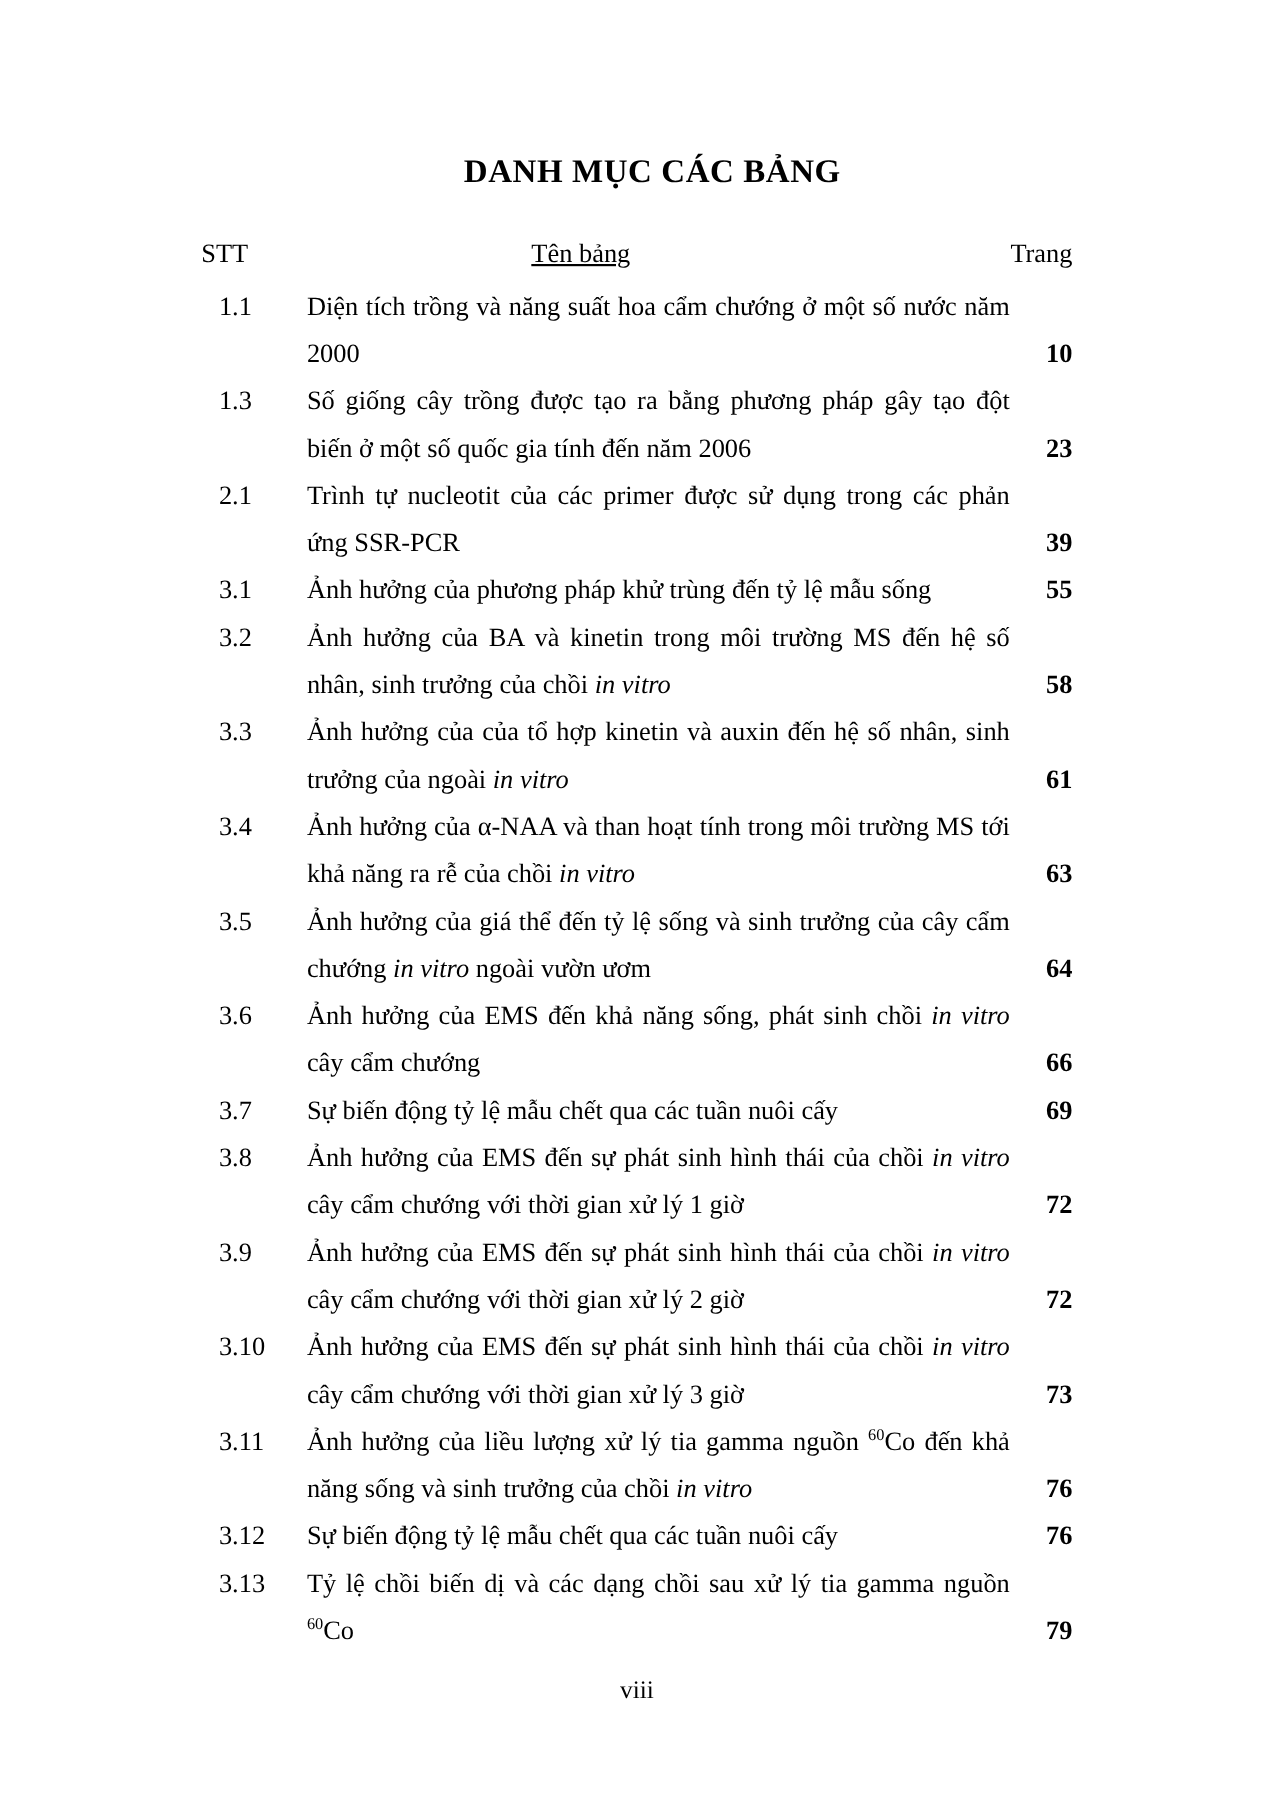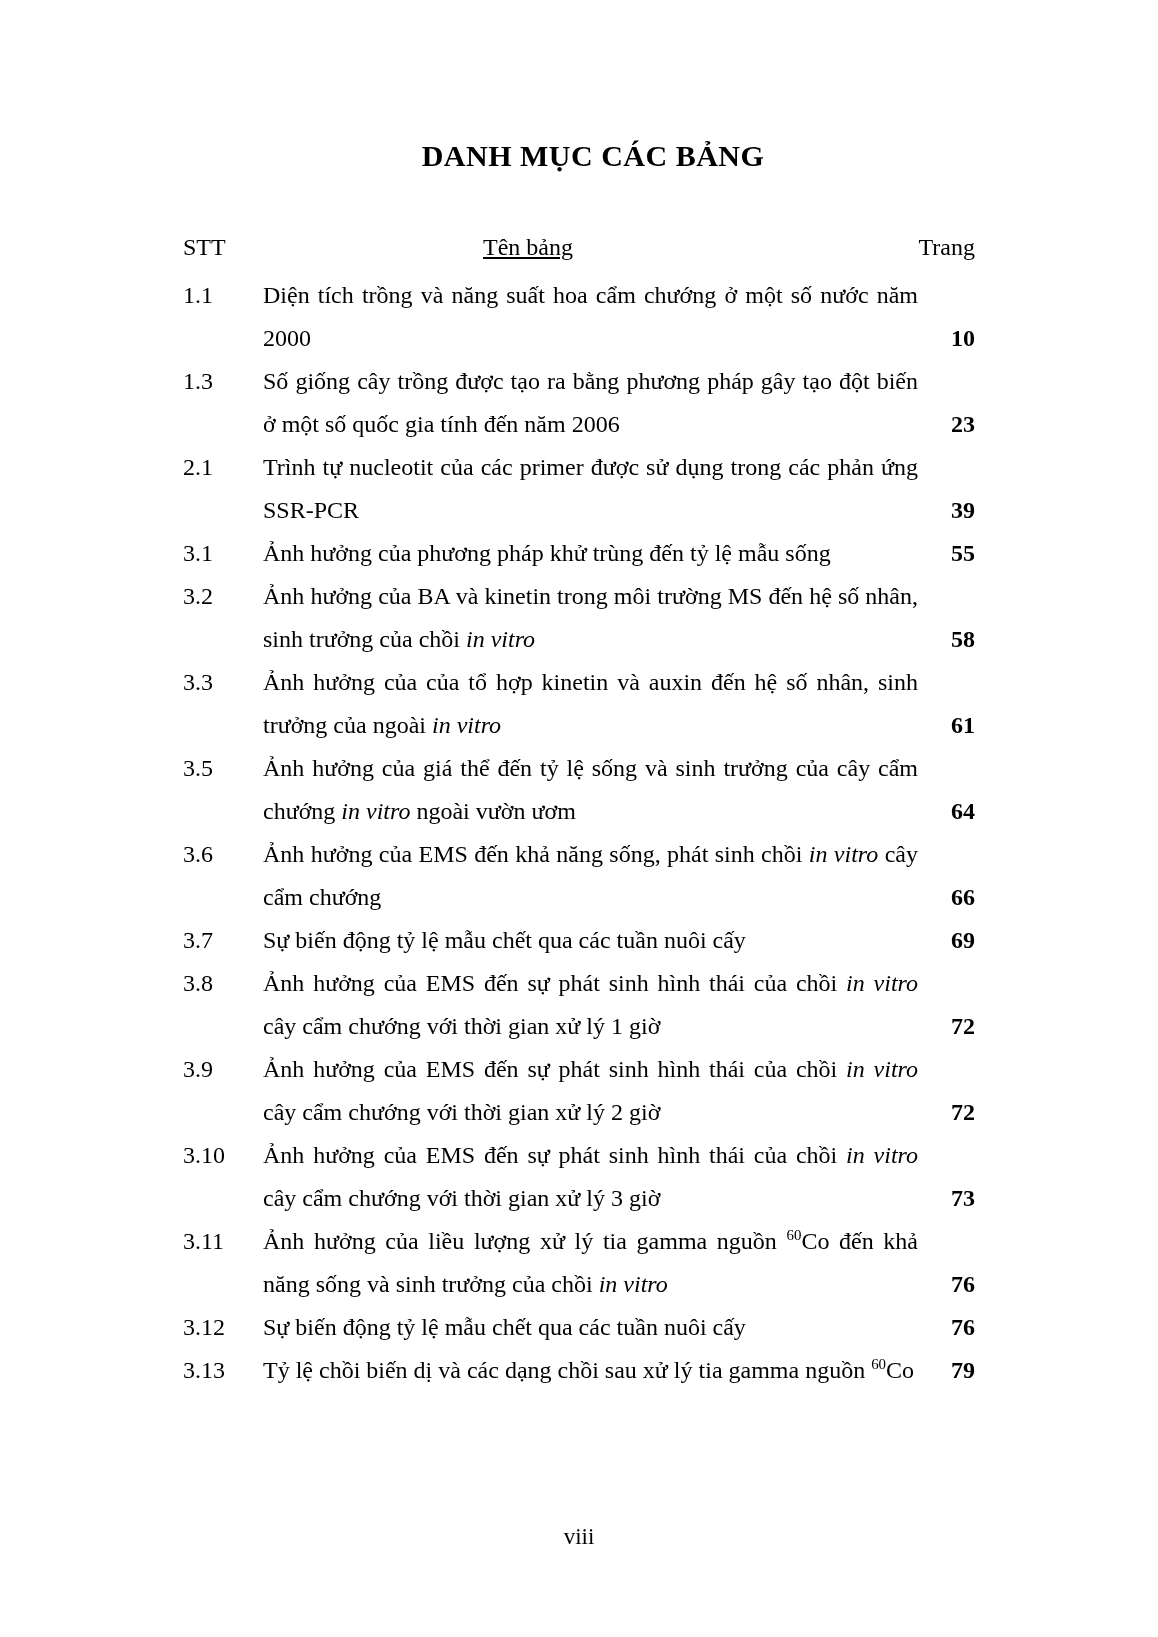--- a/index.html
+++ b/index.html
@@ -27,21 +27,21 @@
     font-size: 30px;
     font-weight: bold;
     text-align: center;
     line-height: 40px;
     letter-spacing: 0.5px;
     position: relative;
     left: 14px;
   }
   .head-row {
     display: flex;
-    margin-top: 50px;
+    margin-top: 34px;
     font-size: 24px;
     line-height: 43px;
   }
   .head-row .num {
     width: 80px;
     flex-shrink: 0;
   }
   .head-row .txt {
     flex: 1;
     text-align: center;
@@ -49,20 +49,21 @@
     text-decoration: underline;
   }
   .head-row .pg {
     width: 72px;
     flex-shrink: 0;
     text-align: right;
   }
   .rows {
     margin-top: 5px;
     font-size: 24px;
+    margin-left: 16px;
   }
   .row {
     display: flex;
     line-height: 43px;
   }
   .row .num {
     width: 80px;
     flex-shrink: 0;
     align-self: flex-start;
   }
@@ -135,20 +136,25 @@
           <div class="num">3.2</div>
           <div class="txt"><span>Ảnh hưởng của BA và kinetin trong môi trường MS đến hệ số nhân, sinh trưởng của chồi </span><span class="it">in vitro</span></div>
           <div class="pg">58</div>
         </div>
         <div class="row">
           <div class="num">3.3</div>
           <div class="txt"><span>Ảnh hưởng của của tổ hợp kinetin và auxin đến hệ số nhân, sinh trưởng của ngoài </span><span class="it">in vitro</span></div>
           <div class="pg">61</div>
         </div>
         <div class="row">
+          <div class="num">3.4</div>
+          <div class="txt"><span>Ảnh hưởng của α-NAA và than hoạt tính trong môi trường MS tới khả năng ra rễ của chồi </span><span class="it">in vitro</span></div>
+          <div class="pg">63</div>
+        </div>
+        <div class="row">
           <div class="num">3.5</div>
           <div class="txt"><span>Ảnh hưởng của giá thể đến tỷ lệ sống và sinh trưởng  của cây cẩm chướng </span><span class="it">in vitro</span><span> ngoài vườn ươm</span></div>
           <div class="pg">64</div>
         </div>
         <div class="row">
           <div class="num">3.6</div>
           <div class="txt"><span>Ảnh hưởng của EMS đến khả năng sống, phát sinh chồi </span><span class="it">in vitro</span><span> cây cẩm chướng</span></div>
           <div class="pg">66</div>
         </div>
         <div class="row">

